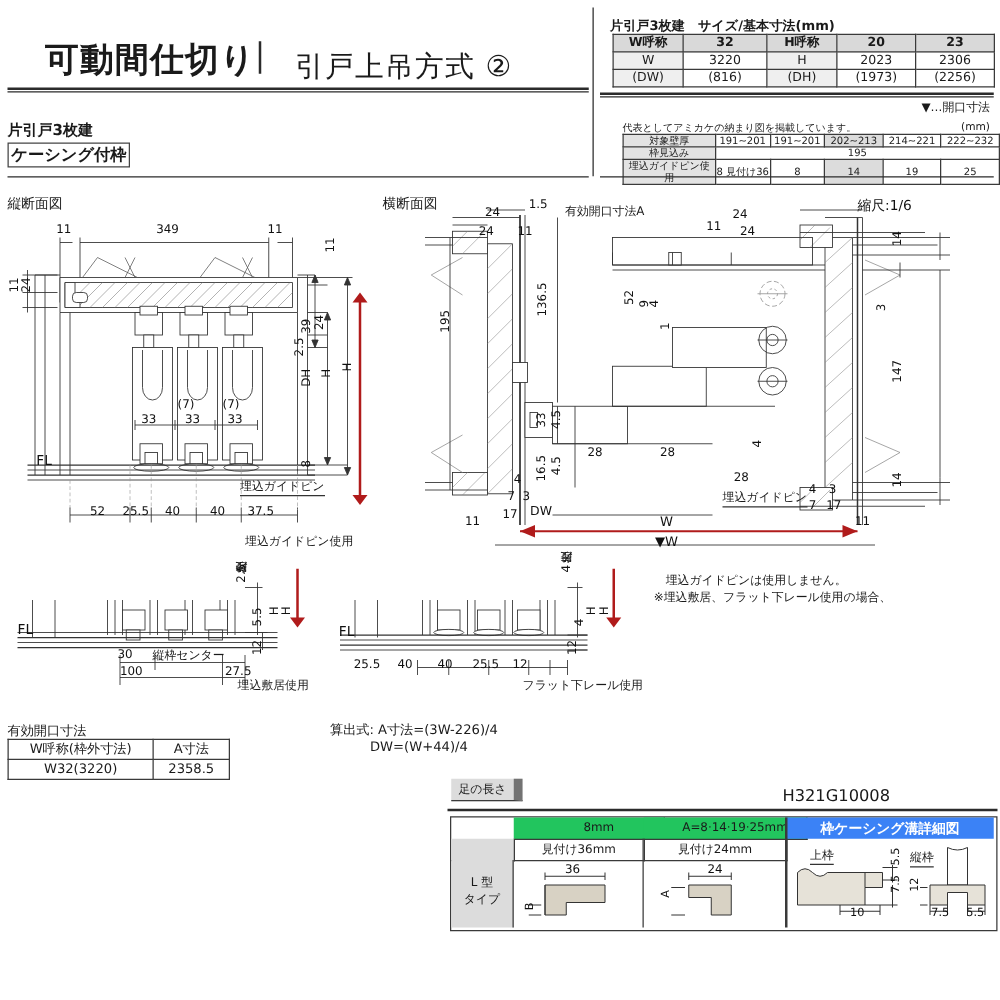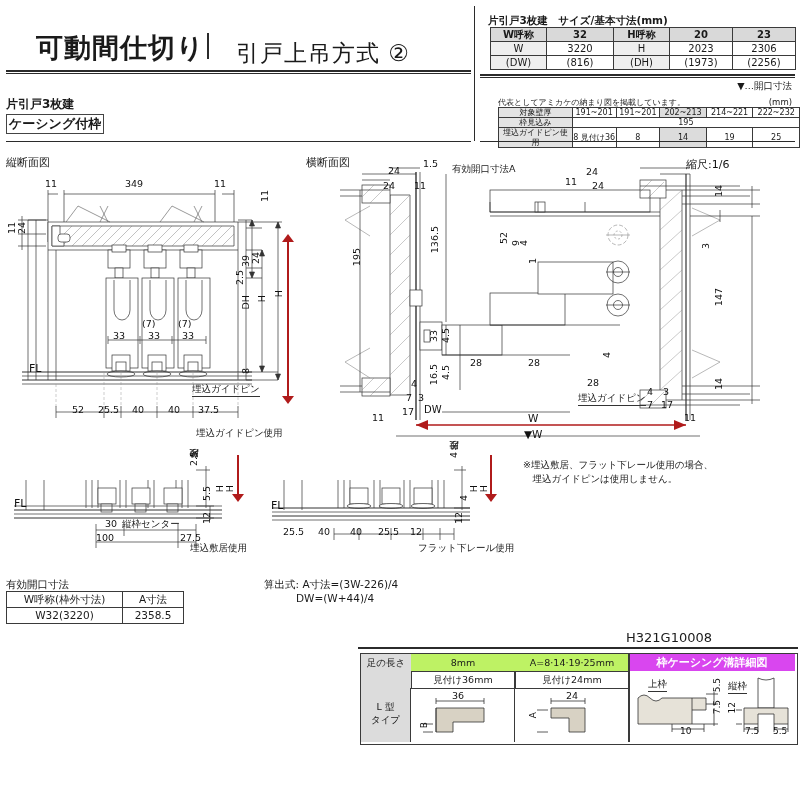--- a/index.html
+++ b/index.html
@@ -88,22 +88,22 @@
   #open-dim-table td{height:15px;}
   #open-dim-table .c1{width:115px;}
   #open-dim-table .c2{width:60px;}
   #formula{left:264px;top:577px;font-size:10.5px;line-height:1.35;font-family:"DejaVu Sans",sans-serif;}
   #drawing-code{right:88px;top:630px;font-size:13px;font-family:"DejaVu Sans",sans-serif;}
 
   #bot-rule{left:358px;top:647px;width:440px;height:2px;background:#2b2b2b;}
   #bot-box{left:360px;top:653px;width:436px;height:90px;border:1px solid #3a3a3a;background:#fff;}
   .botcell{position:absolute;font-size:9.5px;font-family:"DejaVu Sans",sans-serif;text-align:center;}
   .gray{background:#dcdcdc;}
-  .ltgray{background:#bef264;}
-  .blackhdr{background:#d946ef;color:#fff;font-weight:bold;}
+  .ltgray{background:#22c55e;padding-left:16px;}
+  .blackhdr{background:#3b82f6;color:#fff;font-weight:bold;}
 </style>
 </head>
 <body>
 
 <div class="abs" id="title-main">可動間仕切り</div>
 <div class="abs" id="title-sep"></div>
 <div class="abs" id="title-sub">引戸上吊方式 ②</div>
 <div class="abs" id="rule-top"></div>
 <div class="abs" id="rule-top2"></div>
 <div class="abs" id="subtitle1">片引戸3枚建</div>
@@ -573,21 +573,21 @@
       <line x1="196" y1="74" x2="196" y2="98"></line>
     </g>
     <line x1="196" y1="20" x2="210" y2="20"></line>
     <line x1="196" y1="56" x2="214" y2="56"></line>
     <line x1="196" y1="68" x2="214" y2="68"></line>
     <line x1="206" y1="16" x2="206" y2="58"></line>
     <line x1="210" y1="56" x2="210" y2="70"></line>
   </g>
 </svg>
 <div class="abs dim" style="left:14px;top:497px;font-size:11px;">FL</div>
-<div class="abs dim" style="left:94px;top:518px;margin-left:11px;">30</div>
+<div class="abs dim" style="left:94px;top:518px;">30</div>
 <div class="abs note" style="left:122px;top:518px;">縦枠センター</div>
 <div class="abs dim" style="left:96px;top:532px;">100</div>
 <div class="abs dim" style="left:180px;top:532px;">27.5</div>
 <div class="abs dim-v" style="left:188px;top:451px;">段差2.5</div>
 <div class="abs dim-v" style="left:201px;top:486px;">5.5</div>
 <div class="abs dim-v" style="left:201px;top:512px;">12</div>
 <div class="abs dim-v" style="left:214px;top:485px;">H</div>
 <div class="abs dim-v" style="left:224px;top:485px;">H</div>
 <div class="abs note" style="left:190px;top:542px;">埋込敷居使用</div>
 <div class="redline redv abs" style="left:237px;top:455px;height:42px;"></div>
@@ -643,22 +643,22 @@
 <div class="abs dim-v" style="left:448px;top:452px;">段差4</div>
 <div class="abs dim-v" style="left:458px;top:495px;">4</div>
 <div class="abs dim-v" style="left:453px;top:512px;">12</div>
 <div class="abs dim-v" style="left:468px;top:485px;">H</div>
 <div class="abs dim-v" style="left:478px;top:485px;">H</div>
 <div class="abs note" style="left:418px;top:542px;">フラット下レール使用</div>
 <div class="redline redv abs" style="left:490px;top:455px;height:42px;"></div>
 <div class="redtri abs" style="left:485px;top:494px;border-left:6px solid transparent;border-right:6px solid transparent;border-top:8px solid #b01b1b;"></div>
 
 <div class="abs note" style="left:523px;top:458px;line-height:1.45;">
+  <div>　埋込ガイドピンは使用しません。</div>
   <div>※埋込敷居、フラット下レール使用の場合、</div>
-  <div>　埋込ガイドピンは使用しません。</div>
 </div>
 
 <div class="abs" id="open-dim-cap">有効開口寸法</div>
 <table class="tbl abs" id="open-dim-table">
   <tbody>
       <tr>
     <td class="c1">W呼称(枠外寸法)</td>
     <td class="c2">A寸法</td>
   </tr>
   <tr>
@@ -671,21 +671,21 @@
 <div class="abs" id="formula">
   <div>算出式: A寸法=(3W-226)/4</div>
   <div style="padding-left:32px;">DW=(W+44)/4</div>
 </div>
 
 <div class="abs" id="drawing-code">H321G10008</div>
 
 <div class="abs" id="bot-rule"></div>
 <div class="abs" id="bot-box"></div>
 
-<div class="abs botcell gray" style="left:361px;top:654px;width:50px;height:17px;line-height:17px;border-right:7px solid #737373;border-bottom:1px solid #3a3a3a;">足の長さ</div>
+<div class="abs botcell gray" style="left:361px;top:623px;width:50px;height:17px;line-height:17px;border-right:7px solid #737373;border-bottom:1px solid #3a3a3a;">足の長さ</div>
 <div class="abs botcell ltgray" style="left:411px;top:654px;width:104px;height:17px;line-height:17px;border-right:1px solid #3a3a3a;border-bottom:1px solid #3a3a3a;">8mm</div>
 <div class="abs botcell ltgray" style="left:515px;top:654px;width:114px;height:17px;line-height:17px;border-right:1px solid #3a3a3a;border-bottom:1px solid #3a3a3a;">A=8·14·19·25mm</div>
 <div class="abs botcell blackhdr" style="left:629px;top:654px;width:166px;height:17px;line-height:17px;font-size:11px;">枠ケーシング溝詳細図</div>
 
 <div class="abs botcell gray" style="left:361px;top:671px;width:50px;height:17px;border-right:1px solid #3a3a3a;border-bottom:1px solid #3a3a3a;"></div>
 <div class="abs botcell" style="left:411px;top:671px;width:104px;height:17px;line-height:17px;border-right:1px solid #3a3a3a;border-bottom:1px solid #3a3a3a;">見付け36mm</div>
 <div class="abs botcell" style="left:515px;top:671px;width:114px;height:17px;line-height:17px;border-right:1px solid #3a3a3a;border-bottom:1px solid #3a3a3a;">見付け24mm</div>
 
 <div class="abs botcell gray" style="left:361px;top:688px;width:50px;height:54px;border-right:1px solid #3a3a3a;padding-top:12px;box-sizing:border-box;line-height:1.4;">
   <div>L 型</div>

